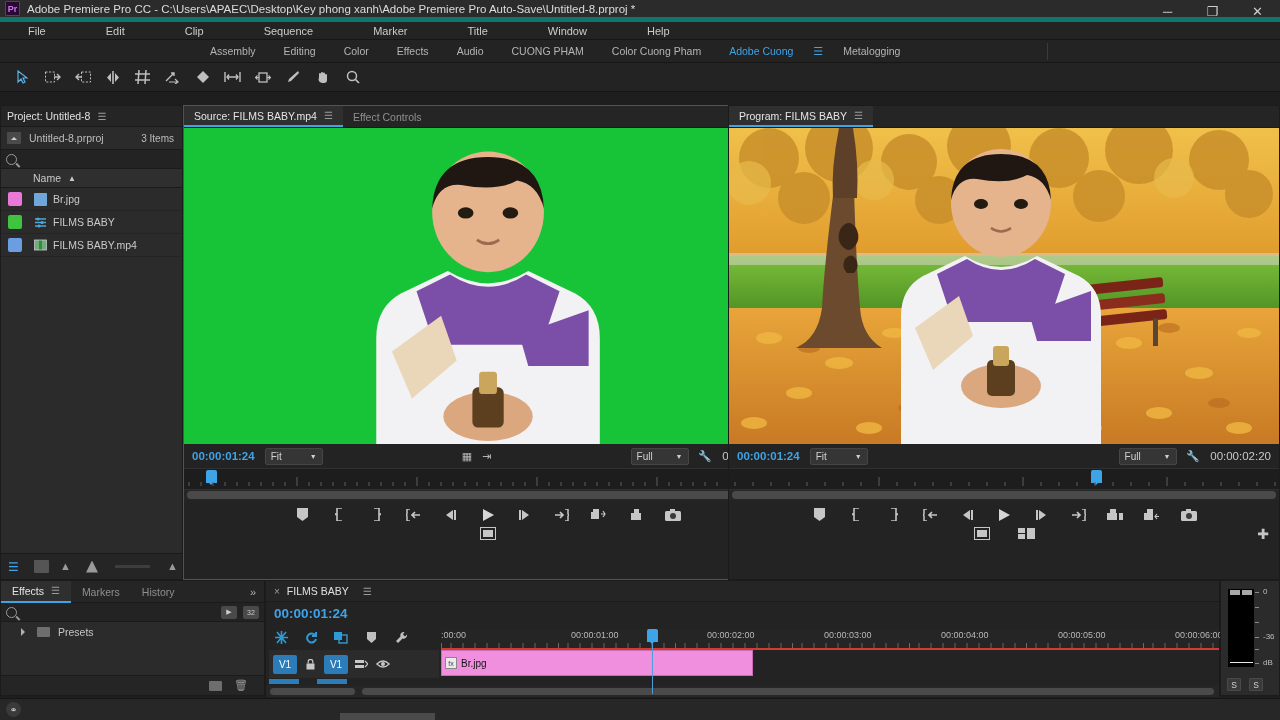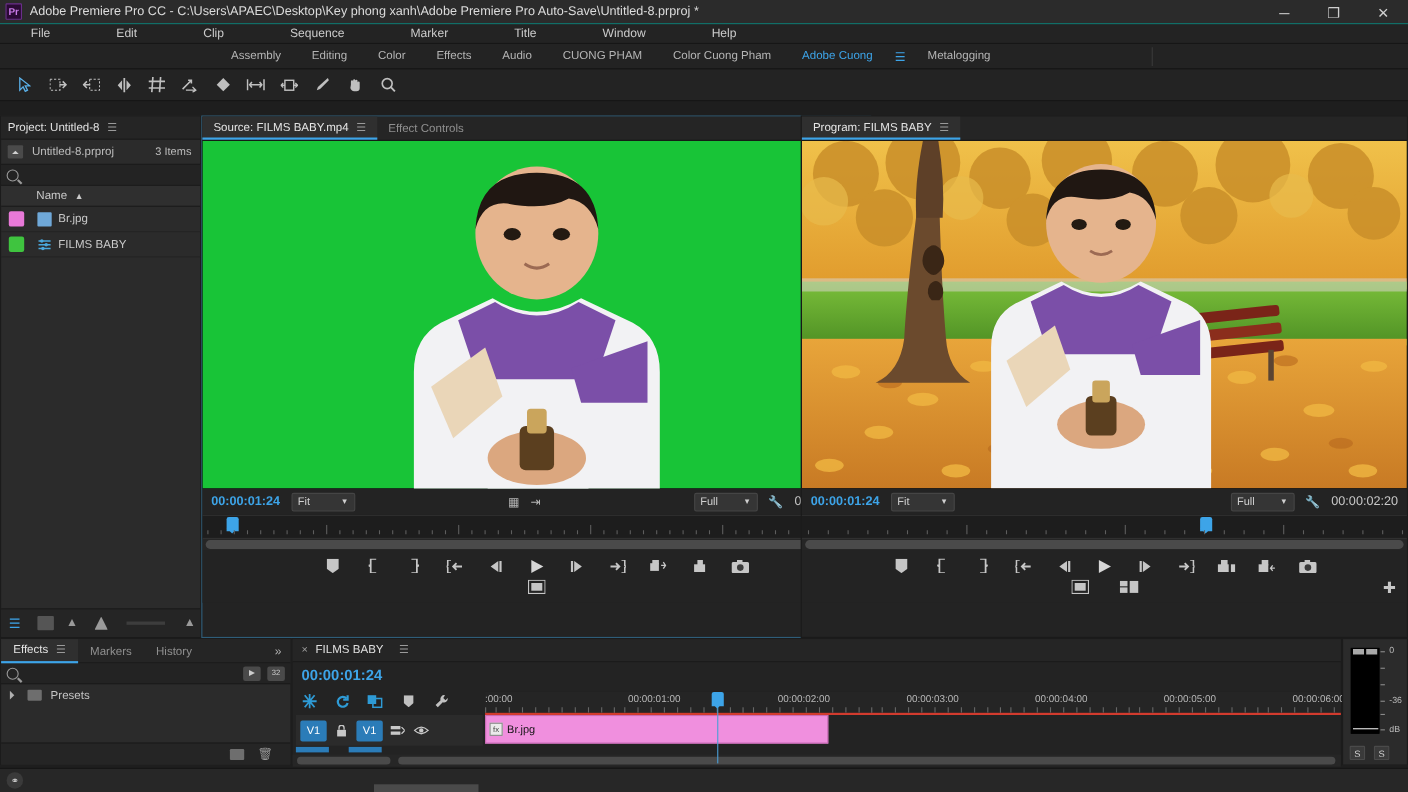--- a/index.html
+++ b/index.html
@@ -1,21 +1,21 @@
 <!DOCTYPE html>
 <html><head>
 <meta charset="utf-8">
 <style>
   * { box-sizing: border-box; margin:0; padding:0; }
   html,body{ width:1280px; height:720px; overflow:hidden; background:#1e1e1e;
     font-family:"Liberation Sans", sans-serif; color:#d4d4d4; }
 
   
   .titlebar{ height:22px; background:#2b2b2b; display:flex; align-items:center;
-    border-bottom:1px solid #0f766e; position:relative; }
+    border-bottom:5px solid #0f766e; position:relative; }
   .pr-logo{ width:15px;height:15px;margin:0 7px 0 5px;background:#2a0a35;
     border:1px solid #6a2f8a; color:#c97ae8; font-size:9px; font-weight:bold;
     display:flex;align-items:center;justify-content:center; border-radius:1px;}
   .title-text{ font-size:11.5px; color:#dcdcdc; white-space:nowrap; }
   .wincontrols{ position:absolute; right:0; top:0; height:22px; display:flex; }
   .wc{ width:45px; height:22px; display:flex;align-items:center;justify-content:center;
     font-size:13px; color:#cfcfcf; }
 
   
   .menubar{ height:18px; background:#232323; display:flex; align-items:center;
@@ -122,21 +122,21 @@
   .eff-tab{ font-size:10.5px; color:#8f8f8f; padding:0 11px; height:22px;
      display:flex;align-items:center;}
   .eff-tab.active{ color:#e4e4e4; background:#2f2f2f; border-bottom:2px solid #3da4e8;}
   .chev{ position:absolute; right:8px; font-size:11px; color:#b0b0b0;}
   .eff-search{ height:19px; background:#232323; display:flex; align-items:center;
      padding:0 5px; gap:6px; border-bottom:1px solid #1b1b1b;}
   .eff-search .sp{ flex:1; }
   .eff-btn{ width:16px;height:13px; background:#4a4a4a; border-radius:2px;
      font-size:7px; color:#ccc; display:flex;align-items:center;justify-content:center;}
   .eff-row{ height:19px; display:flex; align-items:center; font-size:10.5px;
-     color:#c4c4c4; padding-left:8px; gap:8px;}
+     color:#c4c4c4; padding-left:20px; gap:8px;}
   .tri{ border:4px solid transparent; border-left-color:#b0b0b0; width:0;height:0;}
   .folder{ width:13px;height:10px;background:#6e6e6e;border-radius:1px;position:relative;}
   .folder:after{content:"";position:absolute;right:-1px;top:-3px;color:#ddd;font-size:7px;}
   .eff-footer{ position:absolute; bottom:0; left:0; right:0; height:20px;
      background:#252525; border-top:1px solid #1b1b1b; display:flex;
      justify-content:flex-end; align-items:center; gap:12px; padding-right:16px;}
 
   
   #timelinePanel{ position:absolute; left:265px; top:580px; width:955px; height:116px;
      background:#232323; border:1px solid #1b1b1b;}
@@ -344,20 +344,30 @@
     <div class="swatch" style="background:#3fc43f"></div>
     <div class="ficon" style="background:none">
       <svg width="13" height="13" viewBox="0 0 13 13">
           <path d="M1 3 h11 M1 6.5 h11 M1 10 h11" stroke="#4aa8dd" stroke-width="1.4"></path>
           <circle cx="4" cy="3" r="1.6" fill="#4aa8dd"></circle>
           <circle cx="8" cy="6.5" r="1.6" fill="#4aa8dd"></circle>
           <circle cx="5" cy="10" r="1.6" fill="#4aa8dd"></circle>
         </svg>
     </div>
     <span>FILMS BABY</span>
+  </div>
+  <div class="row">
+    <div class="swatch" style="background:#6b9ee0"></div>
+    <div class="ficon" style="background:none">
+      <svg width="13" height="12" viewBox="0 0 13 12">
+          <rect x="0.5" y="1" width="12" height="10" fill="#2f8f3f" stroke="#ccc" stroke-width="0.8"></rect>
+          <path d="M2 1 v10 M4 1 v10 M9 1 v10 M11 1 v10" stroke="#d8d8d8" stroke-width="0.8"></path>
+        </svg>
+    </div>
+    <span>FILMS BABY.mp4</span>
   </div>
 
   <div class="p-footer">
     <div class="ic blue">☰</div>
     <div class="ic"></div>
     <div class="ic" style="background:none;color:#9a9a9a;font-size:11px">▲</div>
     <div style="width:12px;height:12px;background:#9a9a9a;clip-path:polygon(50% 0,100% 100%,0 100%)"></div>
     <div class="zoomslider"></div>
     <div class="ic" style="background:none;color:#9a9a9a;font-size:11px">▲</div>
   </div>

